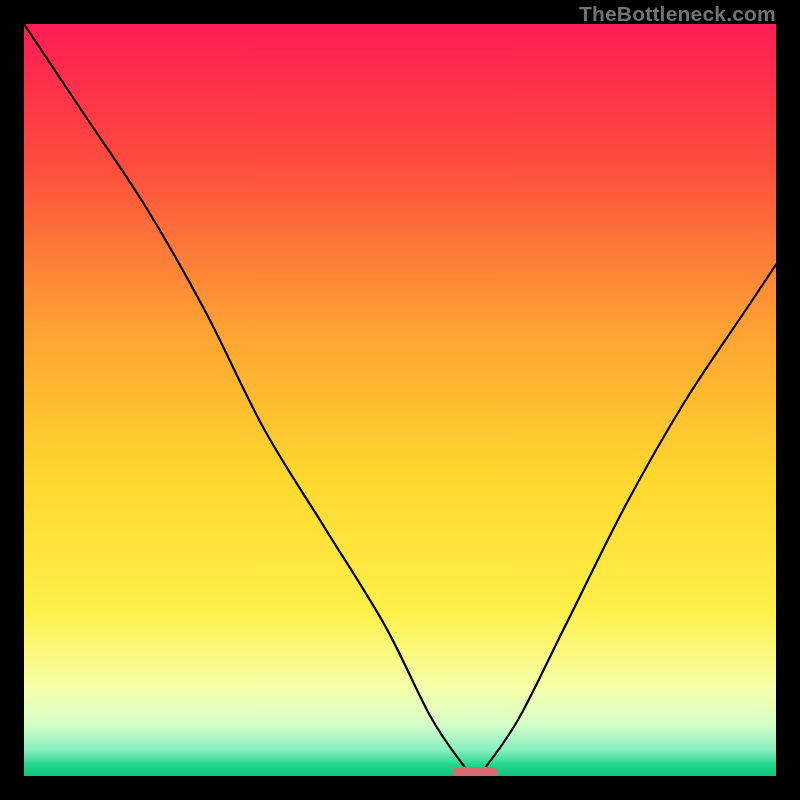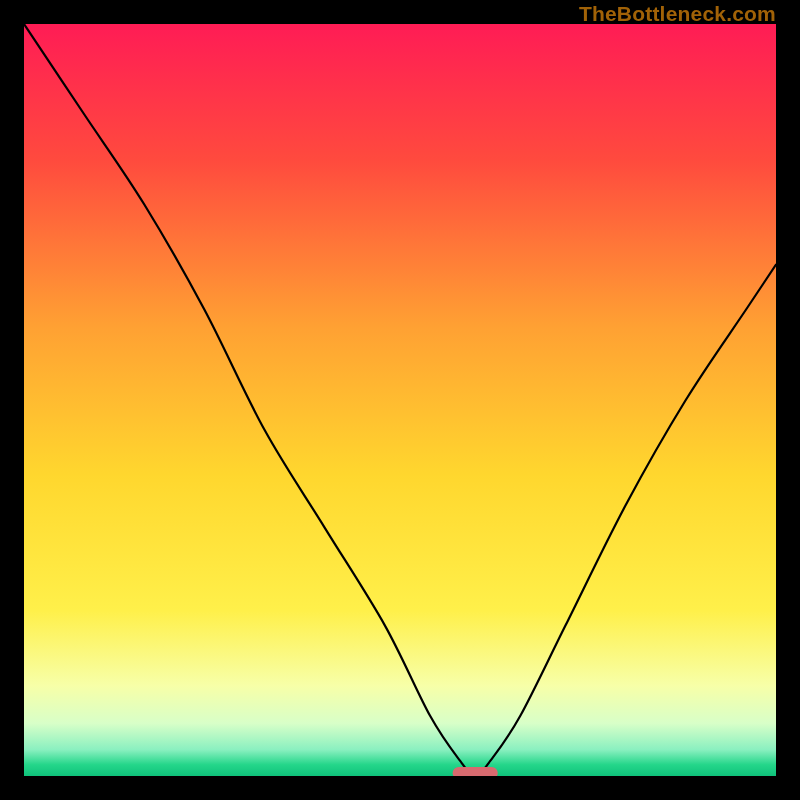--- a/index.html
+++ b/index.html
@@ -25,21 +25,21 @@
     width: 752px;
     height: 752px;
   }
   .watermark {
     position: absolute;
     right: 24px;
     top: 2px;
     font-family: Arial, Helvetica, sans-serif;
     font-size: 21px;
     font-weight: 600;
-    color: #a16207;
+    color: #737373;
     letter-spacing: 0.2px;
   }
 </style>
 </head>
 <body>
 
 <div class="watermark">TheBottleneck.com</div>
 
 <div class="frame">
   <svg class="plot-area" viewBox="0 0 752 752" width="752" height="752">

